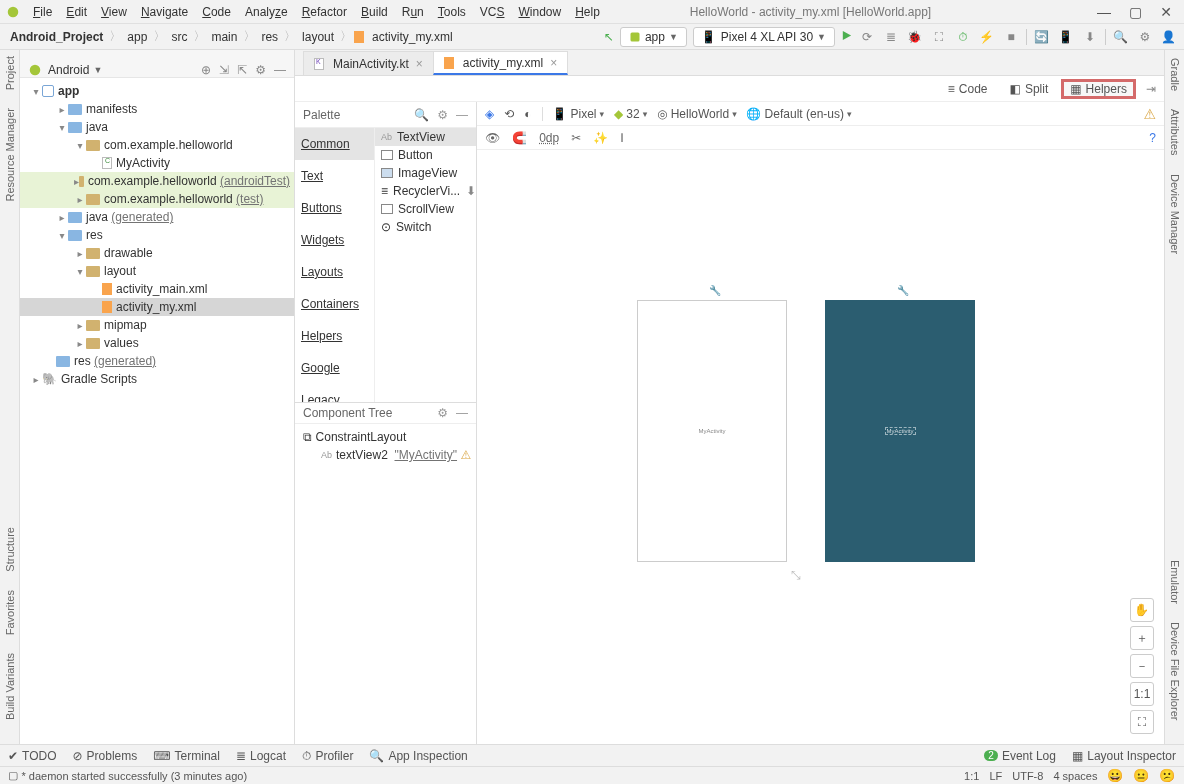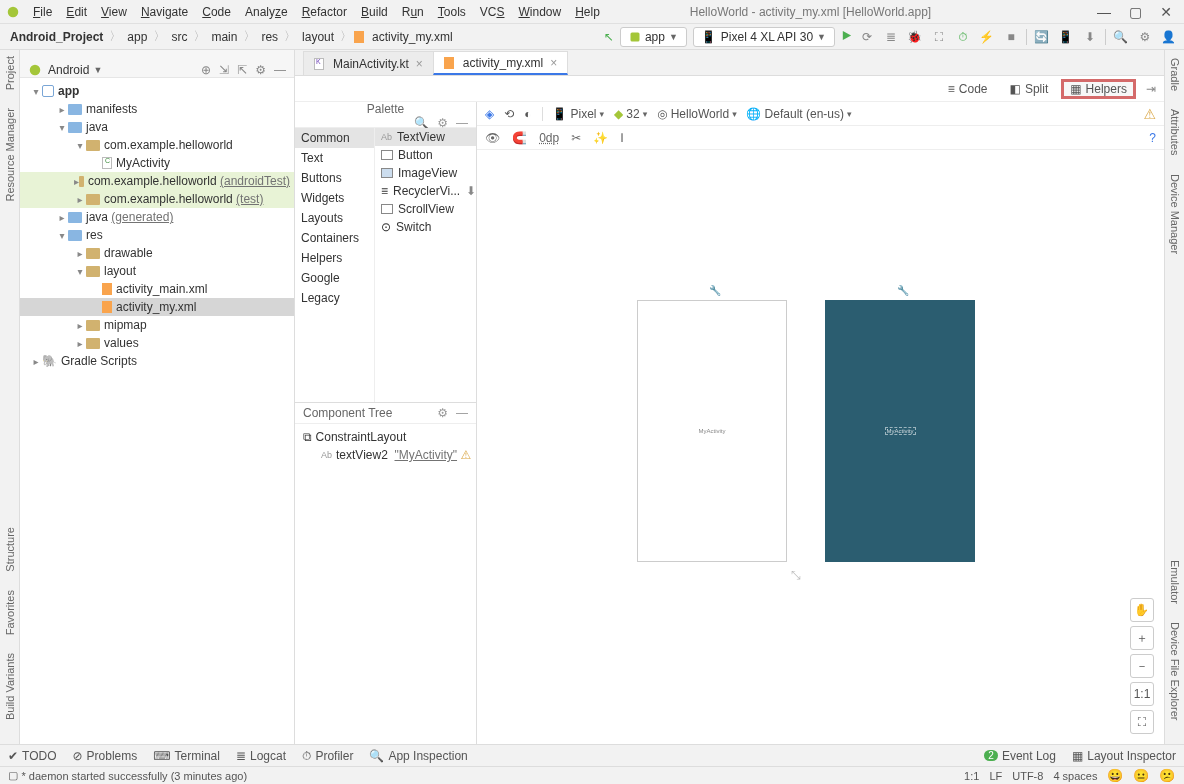--- a/index.html
+++ b/index.html
@@ -44,25 +44,25 @@
 .editor-area { flex:1; display:flex; flex-direction:column; min-width:0;}
 .tabs-row { height:26px; display:flex; align-items:flex-end; border-bottom:1px solid #ddd; background:#f2f2f2;}
 .tab { height:24px; display:flex; align-items:center; padding:0 10px; gap:5px; border:1px solid #ddd; border-bottom:none; background:#ececec; margin-right:-1px; font-size:12px;}
 .tab.active { background:#fff; border-bottom:1px solid #fff;}
 .tab .close { color:#999; font-size:12px; margin-left:2px;}
 .view-toggle { height:26px; display:flex; justify-content:flex-end; align-items:center; gap:4px; padding-right:8px; border-bottom:1px solid #eee;}
 .view-toggle .vt-btn { display:flex; align-items:center; gap:4px; padding:2px 8px; border:1px solid transparent; color:#555;}
 .view-toggle .vt-btn.active { border:1px solid #d46a6a; background:#f7f7f7;}
 .design-body { flex:1; display:flex; min-height:0;}
 .palette-col { width:182px; border-right:1px solid #ddd; display:flex; flex-direction:column;}
-.palette-hdr { height:26px; display:flex; align-items:center; padding:0 8px; border-bottom:1px solid #eee; color:#666;flex-direction:column;}
+.palette-hdr { height:26px; display:flex; align-items:center; padding:0 8px; border-bottom:1px solid #eee; color:#666;}
 .palette-hdr .ph-icons { margin-left:auto; display:flex; gap:8px; color:#999;}
 .palette-split { flex:1; display:flex; min-height:0;}
 .palette-cats { width:80px; border-right:1px solid #eee; overflow:auto;}
-.palette-cats .cat { height:20px; display:flex; align-items:center; padding-left:6px; cursor:default;}
+.palette-cats .cat { height:32px; display:flex; align-items:center; padding-left:6px; cursor:default;text-decoration:underline;}
 .palette-cats .cat.sel { background:#e4e4e4;}
 .palette-items { flex:1; overflow:auto;}
 .palette-items .pit { height:18px; display:flex; align-items:center; gap:5px; padding-left:6px;}
 .palette-items .pit.sel { background:#e4e4e4;}
 .palette-items .pit .picon { width:12px; height:10px; border:1px solid #888;}
 .comp-tree-hdr { height:22px; display:flex; align-items:center; padding:0 8px; border-top:1px solid #ddd; border-bottom:1px solid #eee; color:#666;}
 .comp-tree-hdr .ct-icons { margin-left:auto; display:flex; gap:8px; color:#999;}
 .comp-tree { padding:4px 8px; height:320px;}
 .canvas-col { flex:1; display:flex; flex-direction:column; min-width:0;}
 .canvas-toolbar { height:24px; display:flex; align-items:center; gap:10px; padding:0 8px; border-bottom:1px solid #eee; color:#555;}
@@ -267,20 +267,24 @@
       <div class="tree-row" style="padding-left:54px">
           <span class="arrow">▸</span>
           <span class="folder-icon"></span>
           <span class="lbl">mipmap</span>
         </div>
       <div class="tree-row" style="padding-left:54px">
           <span class="arrow">▸</span>
           <span class="folder-icon"></span>
           <span class="lbl">values</span>
         </div>
+      <div class="tree-row" style="padding-left:36px">
+          <span class="folder-icon blue"></span>
+          <span class="lbl"><span>res</span> <span class="dim">(generated)</span></span>
+        </div>
       <div class="tree-row" style="padding-left:10px">
           <span class="arrow">▸</span>
           <span style="margin-right:4px;">🐘</span>
           <span class="lbl">Gradle Scripts</span>
         </div>
     </div>
   </div>
 
   <div class="editor-area">
 

